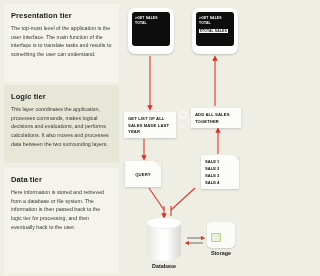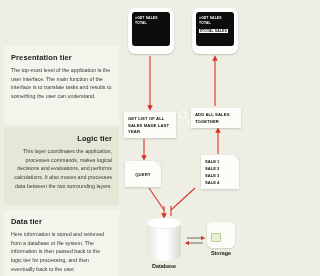--- a/index.html
+++ b/index.html
@@ -10,24 +10,23 @@
     overflow:hidden;
     position:relative;
   }
   .canvas{position:absolute;inset:0;}
 
   
   .tier{
     position:absolute;left:4px;width:115px;
     box-sizing:border-box;
     padding:7px 7px 6px 7px;
-    margin-top:42px;
   }
   #tier-presentation{top:4px;height:78px;background:#f4f3ec;}
-  #tier-logic{top:85px;height:78px;background:#e7e7d8;text-align:right;}
+  #tier-logic{top:85px;height:78px;background:#e7e7d8;}
   #tier-data{top:168px;height:106px;background:#f4f3ec;}
 
   .tier-title{
     font-size:7.5px;font-weight:bold;color:#1b1b1b;
     margin:0 0 4px 0;letter-spacing:.1px;
   }
   .tier-body{
     font-size:5.3px;line-height:1.65;color:#3a3a38;margin:0;
   }
 

